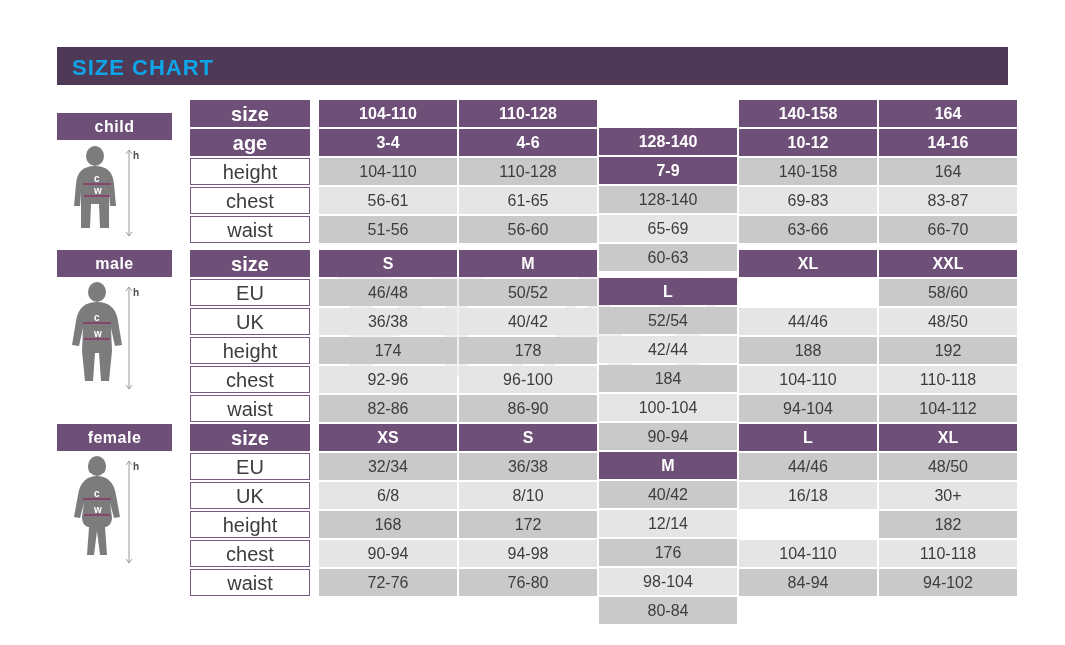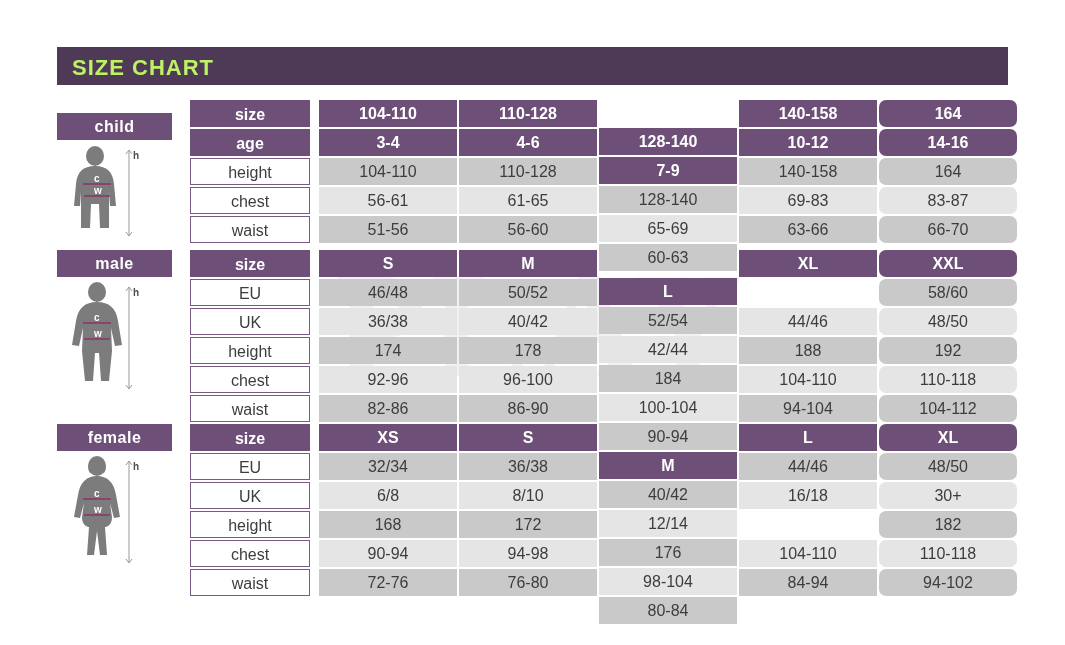--- a/index.html
+++ b/index.html
@@ -44,21 +44,21 @@
     left: 57px;
     top: 47px;
     width: 951px;
     height: 38px;
     background: #4e3a57;
   }
   .title-bar .title-text {
     position: absolute;
     left: 15px;
     top: 8px;
-    color: #bef264;
+    color: #0ea5e9;
     font-size: 22px;
     font-weight: bold;
     letter-spacing: 1px;
   }
 
   
   .table {
     position: absolute;
     left: 57px;
     top: 100px;
@@ -94,21 +94,21 @@
   }
 
   
   .rowhead {
     position: absolute;
     left: 133px;
     width: 120px;
     height: 27px;
     line-height: 27px;
     text-align: center;
-    font-size: 16px;
+    font-size: 20px;
     color: #3d3d3d;
     border: 1px solid #7a5a84;
     box-sizing: border-box;
     background: #ffffff;
   }
   .rowhead.head {
     background: #6e4f78;
     color: #ffffff;
     font-weight: bold;
     border-color: #6e4f78;
@@ -122,21 +122,21 @@
     width: 138px;
     text-align: center;
     font-size: 16px;
     color: #3d3d3d;
     box-sizing: border-box;
   }
   .cell.v0 { left: 262px; }
   .cell.v1 { left: 402px; }
   .cell.v2 { left: 542px; margin-top: 28px; }
   .cell.v3 { left: 682px; }
-  .cell.v4 { left: 822px; border-radius: 7px; }
+  .cell.v4 { left: 822px; }
 
   .cell.shade-dark { background: #c9c9c9; }
   .cell.shade-light { background: #e5e5e5; }
   .cell.head {
     background: #6e4f78;
     color: #ffffff;
     font-weight: bold;
   }
 
   

